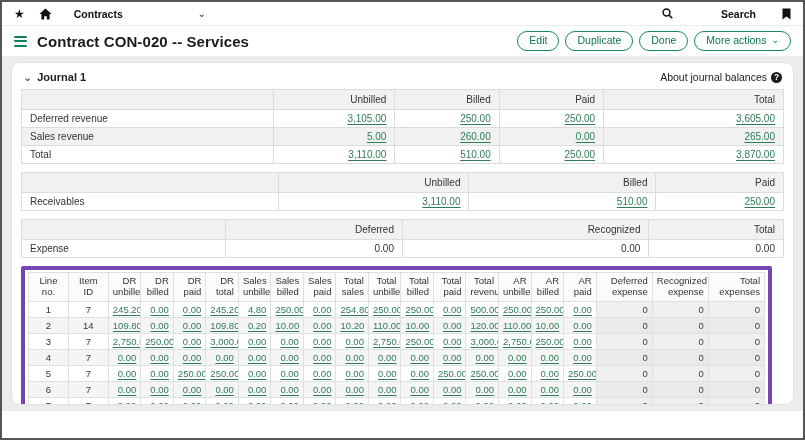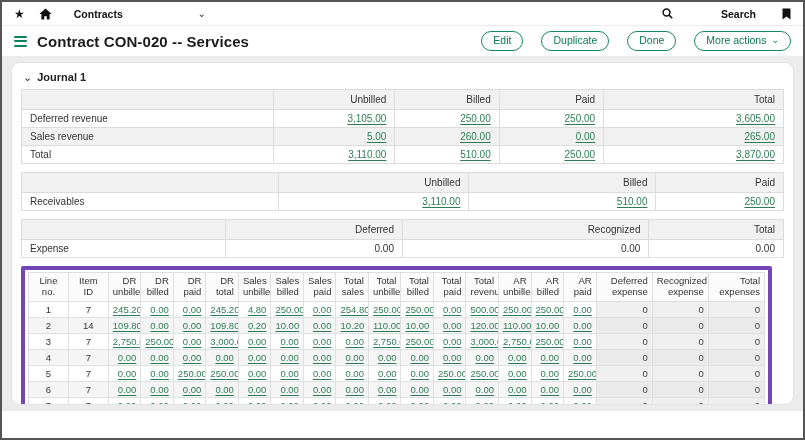--- a/index.html
+++ b/index.html
@@ -17,21 +17,21 @@
   .navbox .navlabel{font-size:10.5px;font-weight:700;color:#111;}
   .chevglyph{font-size:10px;color:#333;line-height:1;}
   .searchbox{margin-left:auto;display:flex;align-items:center;gap:4px;cursor:pointer;}
   .searchbox .searchlabel{font-size:10.5px;font-weight:700;color:#111;padding-left:44px;}
   .bookmark{margin-left:26px;cursor:pointer;}
   
   .titlebar{display:flex;align-items:center;height:30px;padding:0 12px;background:#fff;}
   .listicon{width:13px;height:11px;display:flex;flex-direction:column;justify-content:space-between;margin-right:10px;cursor:pointer;}
   .listicon i{display:block;height:2px;background:#0b8457;border-radius:1px;}
   .pagetitle{font-size:15px;font-weight:600;color:#1b1b1b;letter-spacing:.1px;}
-  .actions{margin-left:auto;display:flex;gap:18px;}
+  .actions{margin-left:auto;display:flex;gap:6px;}
   .pill{display:flex;align-items:center;gap:5px;background:#fff;border:1px solid #15895c;color:#0d7a50;
         border-radius:11px;font-size:10.5px;padding:2px 11px;font-family:inherit;cursor:pointer;line-height:1.3;}
   .pill .chevglyph{color:#0d7a50;font-size:9px;}
   
   .tabsbar{display:flex;gap:24px;align-items:stretch;height:25px;padding:0 14px;background:#fff;border-bottom:1px solid #dcdcdc;}
   .tab{position:relative;font-size:11px;color:#222;display:flex;align-items:center;cursor:pointer;white-space:nowrap;}
   .tab.active::after{content:"";position:absolute;left:0;right:0;bottom:2px;height:2px;background:#0b8457;border-radius:1px;}
   
   .content{background:#ececec;height:355px;padding:6px 9px 0 9px;box-sizing:border-box;}
   .card{background:#fff;border:1px solid #e2e2e2;border-radius:9px;height:343px;box-sizing:border-box;padding:5px 9px;overflow:hidden;}
@@ -127,20 +127,24 @@
       </span>
   </div>
 
 
   <div class="content">
     <div class="card">
 
       <div class="journalhead">
         <span class="chevglyph">⌄</span>
         <span class="journaltitle">Journal 1</span>
+        <span class="about">
+          <span class="aboutlabel">About journal balances</span>
+          <span class="helpicon">?</span>
+        </span>
       </div>
 
       <table class="t t-revenue">
           <thead>
             <tr>
               <th></th>
               <th>Unbilled</th>
               <th>Billed</th>
               <th>Paid</th>
               <th>Total</th>

